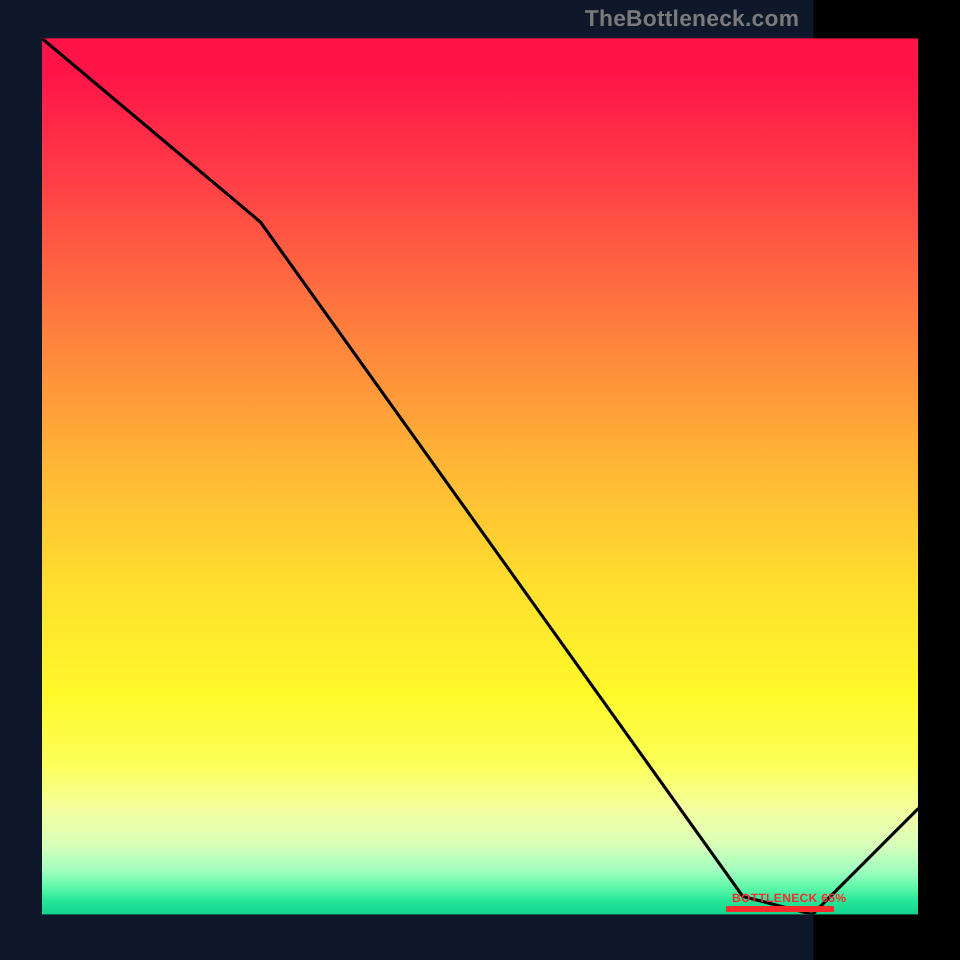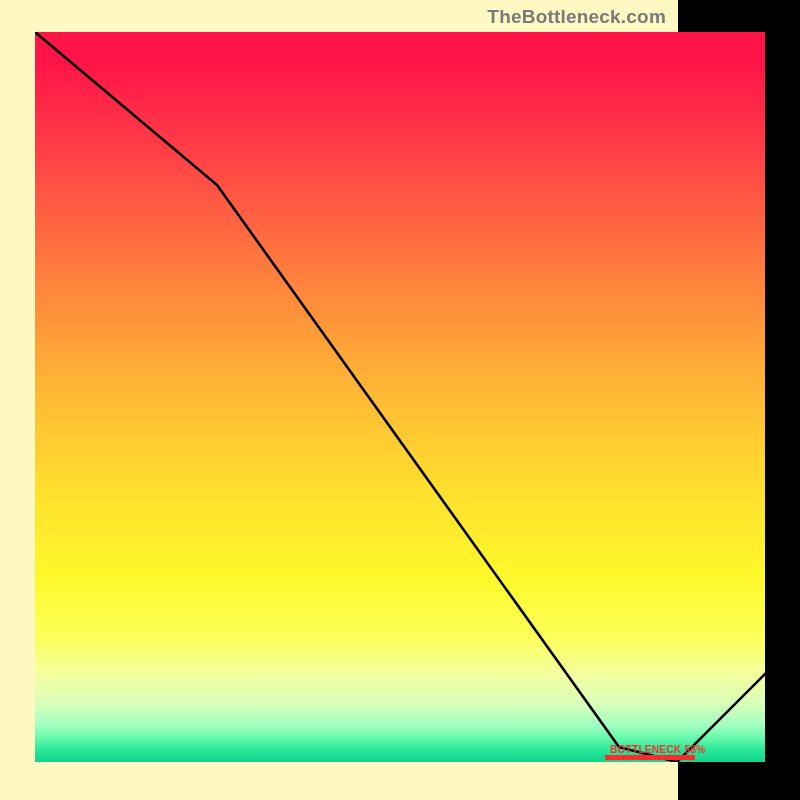--- a/index.html
+++ b/index.html
@@ -8,21 +8,21 @@
     height: 800px;
     background: #000;
     font-family: Arial, sans-serif;
     overflow: hidden;
     position: relative;
   }
   .container {
     width: 678px;
     height: 800px;
     position: relative;
-    background: #fef9c3;
+    background: #0f172a;
   }
   .watermark {
     position: absolute;
     top: 6px;
     right: 12px;
     font-size: 19px;
     font-weight: bold;
     color: #7a7a7a;
     letter-spacing: 0.2px;
     z-index: 10;
@@ -83,15 +83,15 @@
 
       <path d="M 0 0
                L 182 153
                L 584 715
                L 642 730
                L 730 642" fill="none" stroke="#000" stroke-width="2.6" stroke-linejoin="round" stroke-linecap="round"></path>
 
       <rect x="570" y="723" width="90" height="5" fill="#ff2b2b" rx="1"></rect>
     </svg>
 
-    <div class="label" style="left: 575px; top: 712px;">BOTTLENECK 58%</div>
+    <div class="label" style="left: 575px; top: 712px;">BOTTLENECK 65%</div>
   </div>
 </div>
 
 </body></html>

